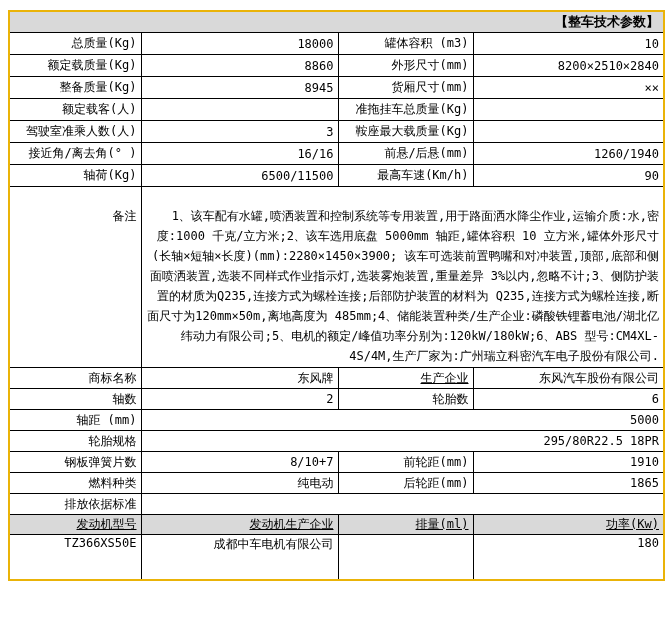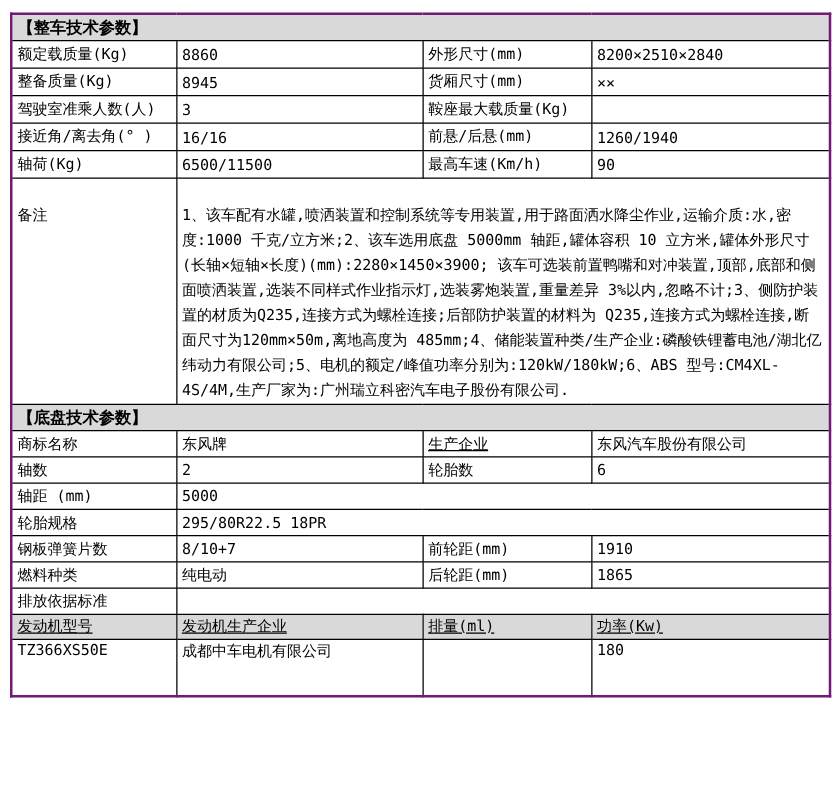--- a/index.html
+++ b/index.html
@@ -7,21 +7,22 @@
   body {
     width: 671px; height: 630px;
     font-family: "DejaVu Sans Mono", monospace;
     color: #000000;
   }
   .page { padding: 10px 8px 0 8px; }
   table.spec {
     border-collapse: collapse;
     table-layout: fixed;
     width: 655px;
-    border: 2px solid #701a75;
+    border: 2px solid #eab308;
+    text-align: right;
   }
   td {
     border: 1px solid #000;
     font-size: 12px;
     padding: 1px 4px;
     height: 22px;
     vertical-align: middle;
     overflow: hidden;
   }
   tr.sec td {
@@ -52,30 +53,42 @@
         <col style="width:197px">
         <col style="width:135px">
         <col style="width:191px">
     </colgroup>
     <tbody>
 
       <tr class="sec">
         <td colspan="4">【整车技术参数】</td>
       </tr>
       <tr>
+        <td>总质量(Kg)</td>
+        <td>18000</td>
+        <td>罐体容积 (m3)</td>
+        <td>10</td>
+      </tr>
+      <tr>
         <td>额定载质量(Kg)</td>
         <td>8860</td>
         <td>外形尺寸(mm)</td>
         <td>8200×2510×2840</td>
       </tr>
       <tr>
         <td>整备质量(Kg)</td>
         <td>8945</td>
         <td>货厢尺寸(mm)</td>
         <td>××</td>
+      </tr>
+      <tr>
+        <td>额定载客(人)</td>
+        <td></td>
+        <td>准拖挂车总质量(Kg)</td>
+        <td></td>
       </tr>
       <tr>
         <td>驾驶室准乘人数(人)</td>
         <td>3</td>
         <td>鞍座最大载质量(Kg)</td>
         <td></td>
       </tr>
       <tr>
         <td>接近角/离去角(° )</td>
         <td>16/16</td>
@@ -86,23 +99,20 @@
         <td>轴荷(Kg)</td>
         <td>6500/11500</td>
         <td>最高车速(Km/h)</td>
         <td>90</td>
       </tr>
       <tr class="remark-row">
         <td>备注</td>
         <td colspan="3">1、该车配有水罐,喷洒装置和控制系统等专用装置,用于路面洒水降尘作业,运输介质:水,密度:1000 千克/立方米;2、该车选用底盘 5000mm 轴距,罐体容积 10 立方米,罐体外形尺寸(长轴×短轴×长度)(mm):2280×1450×3900; 该车可选装前置鸭嘴和对冲装置,顶部,底部和侧面喷洒装置,选装不同样式作业指示灯,选装雾炮装置,重量差异 3%以内,忽略不计;3、侧防护装置的材质为Q235,连接方式为螺栓连接;后部防护装置的材料为 Q235,连接方式为螺栓连接,断面尺寸为120mm×50m,离地高度为 485mm;4、储能装置种类/生产企业:磷酸铁锂蓄电池/湖北亿纬动力有限公司;5、电机的额定/峰值功率分别为:120kW/180kW;6、ABS 型号:CM4XL-4S/4M,生产厂家为:广州瑞立科密汽车电子股份有限公司.</td>
       </tr>
 
-      <tr class="sec">
-        <td colspan="4">【底盘技术参数】</td>
-      </tr>
       <tr class="c2">
         <td>商标名称</td>
         <td>东风牌</td>
         <td class="u">生产企业</td>
         <td>东风汽车股份有限公司</td>
       </tr>
       <tr class="c2">
         <td>轴数</td>
         <td>2</td>
         <td>轮胎数</td>

